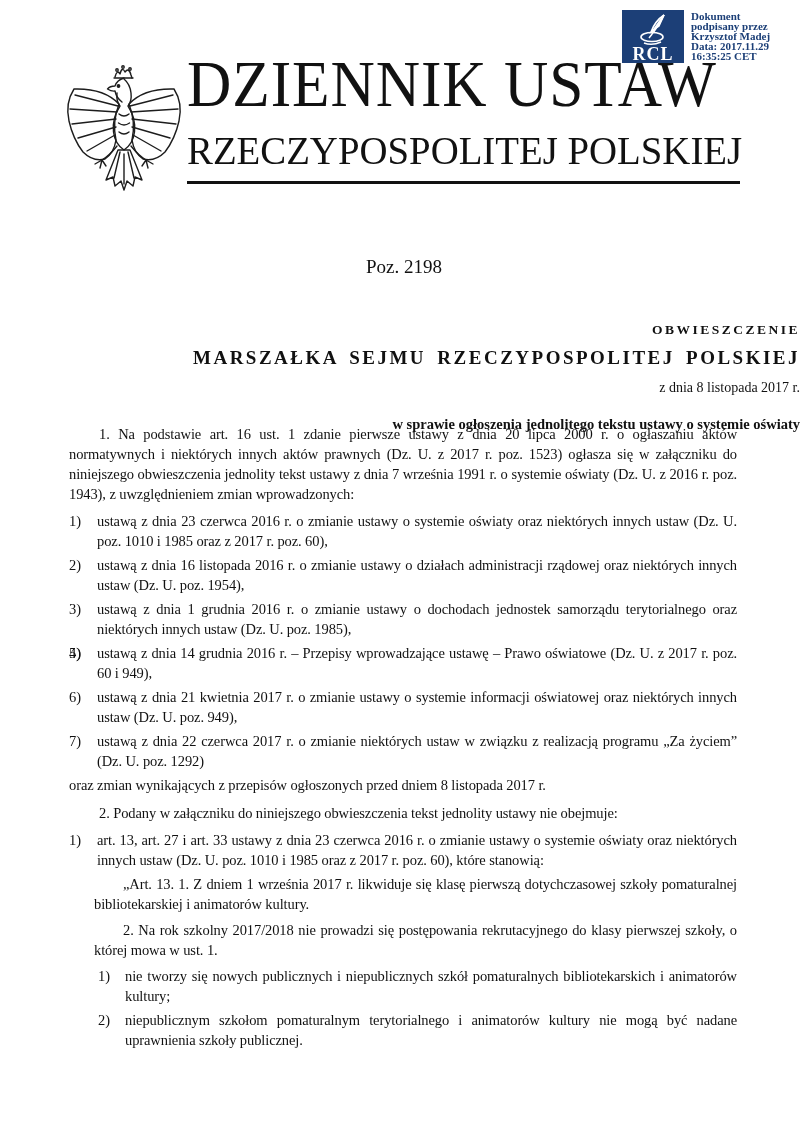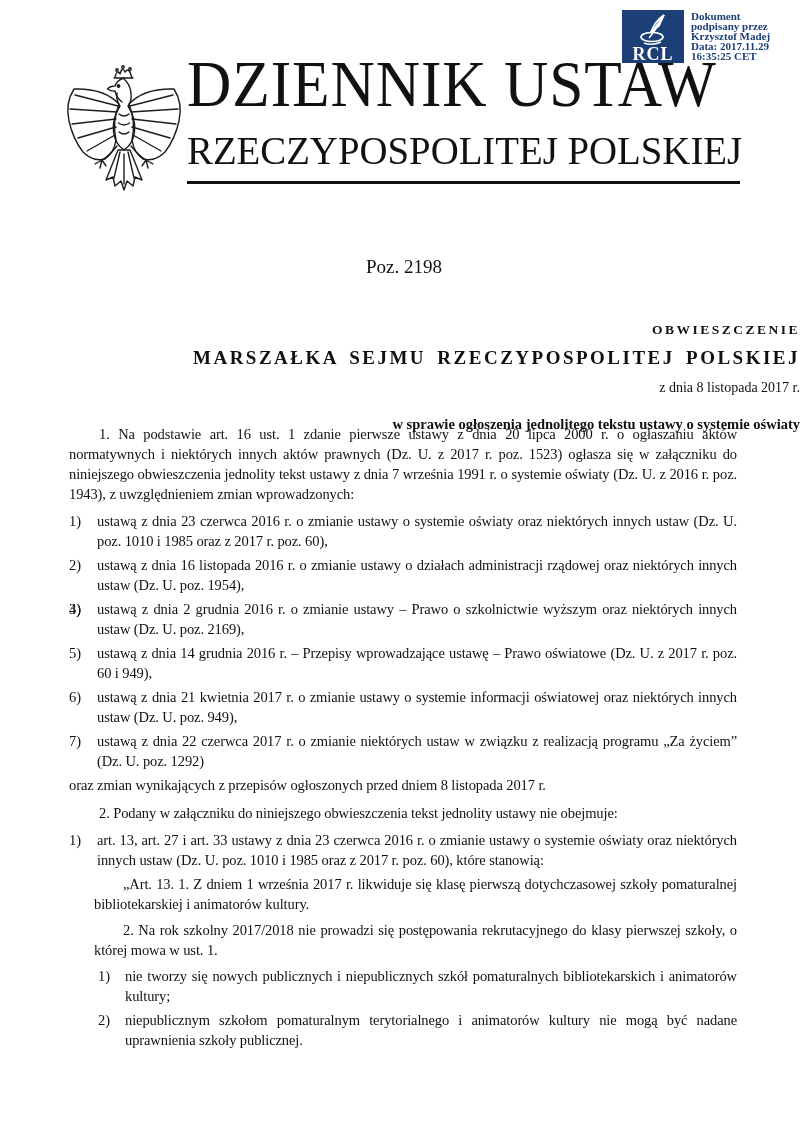--- a/index.html
+++ b/index.html
@@ -145,25 +145,25 @@
           <span>ustawą z dnia 23 czerwca 2016 r. o zmianie ustawy o systemie oświaty oraz niektórych innych ustaw (Dz. U. poz. 1010 i 1985 oraz z 2017 r. poz. 60),</span>
         </li>
 
         <li>
           <span class="num">2)</span>
           <span>ustawą z dnia 16 listopada 2016 r. o zmianie ustawy o działach administracji rządowej oraz niektórych innych ustaw (Dz. U. poz. 1954),</span>
         </li>
 
         <li>
           <span class="num">3)</span>
+          <span>ustawą z dnia 1 grudnia 2016 r. o zmianie ustawy o dochodach jednostek samorządu terytorialnego oraz niektórych innych ustaw (Dz. U. poz. 1985),</span>
         </li>
 
         <li>
           <span class="num">4)</span>
-          <span>ustawą z dnia 2 grudnia 2016 r. o zmianie ustawy – Prawo o szkolnictwie wyższym oraz niektórych innych ustaw (Dz. U. poz. 2169),</span>
         </li>
 
         <li>
           <span class="num">5)</span>
           <span>ustawą z dnia 14 grudnia 2016 r. – Przepisy wprowadzające ustawę – Prawo oświatowe (Dz. U. z 2017 r. poz. 60 i 949),</span>
         </li>
 
         <li>
           <span class="num">6)</span>
           <span>ustawą z dnia 21 kwietnia 2017 r. o zmianie ustawy o systemie informacji oświatowej oraz niektórych innych ustaw (Dz. U. poz. 949),</span>

